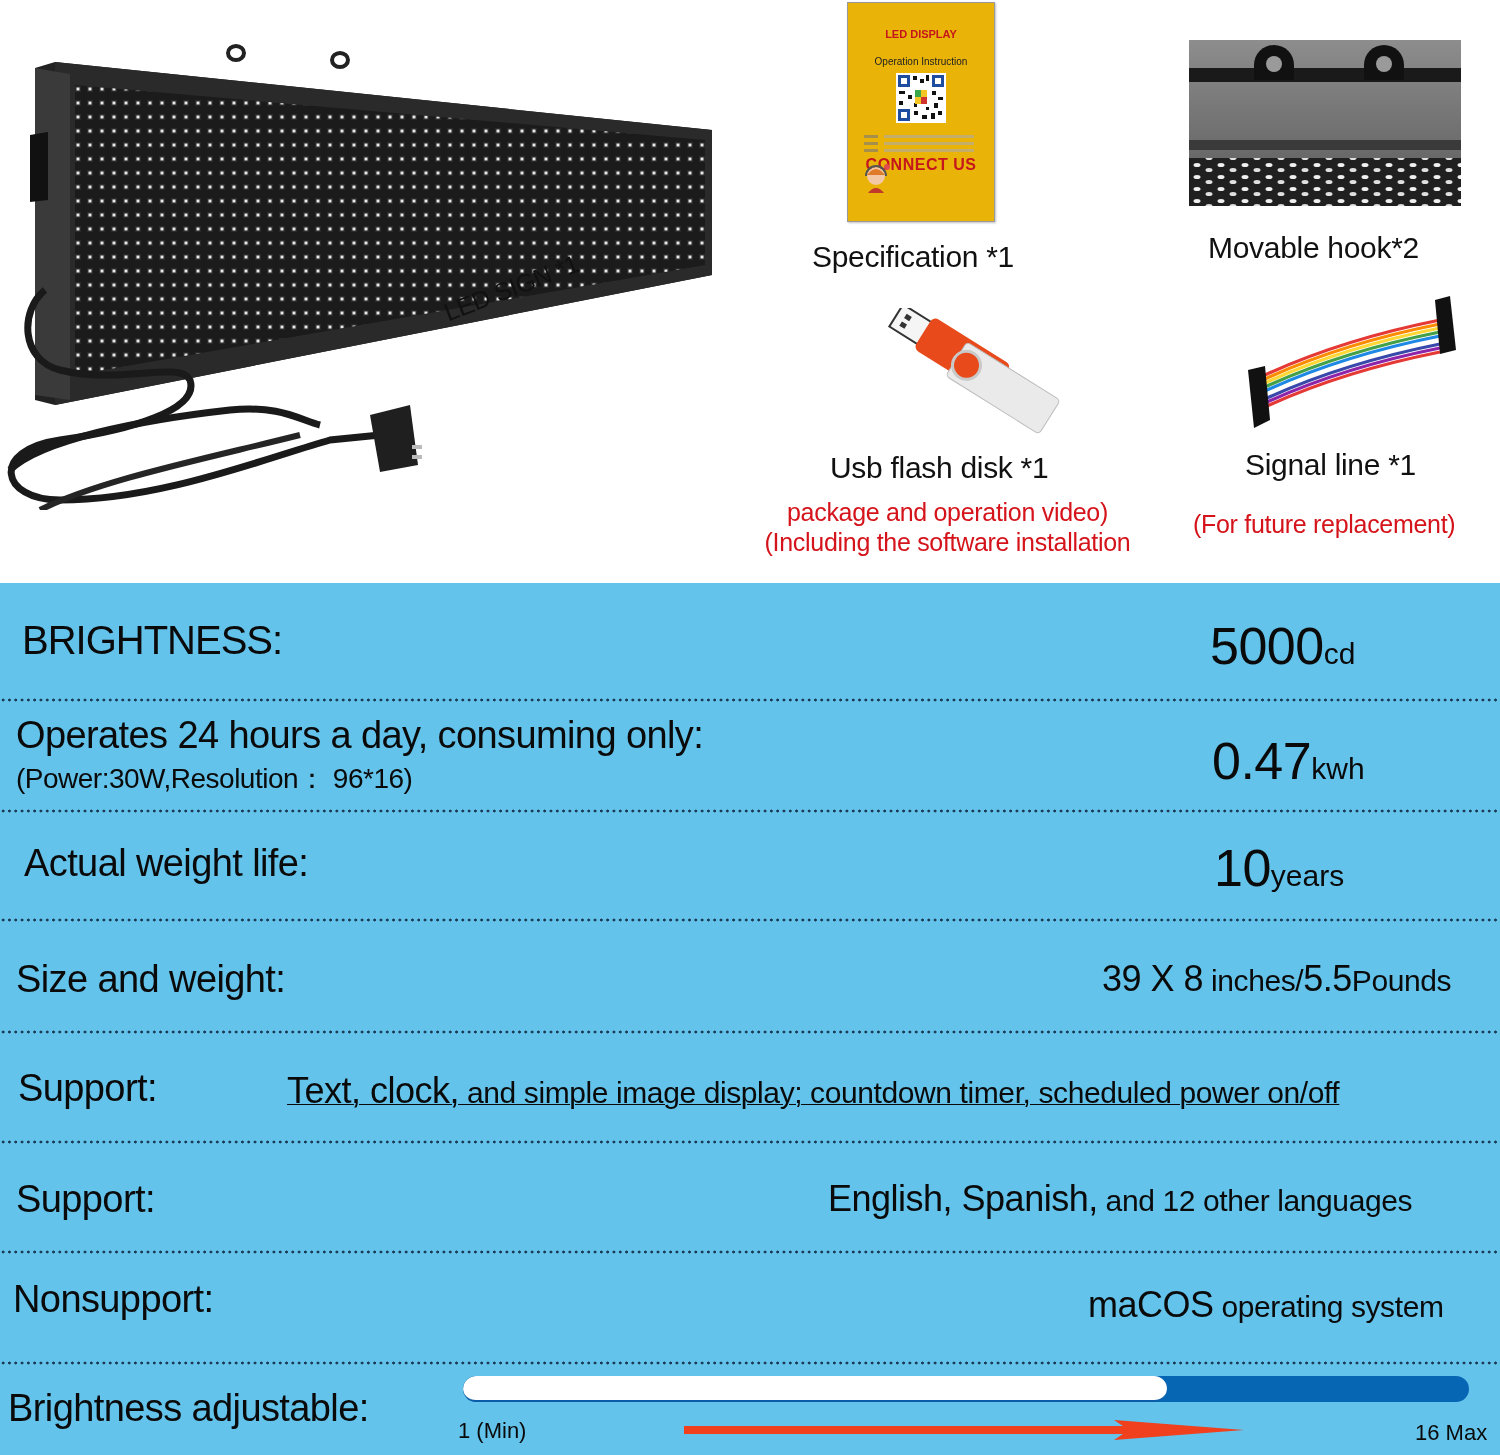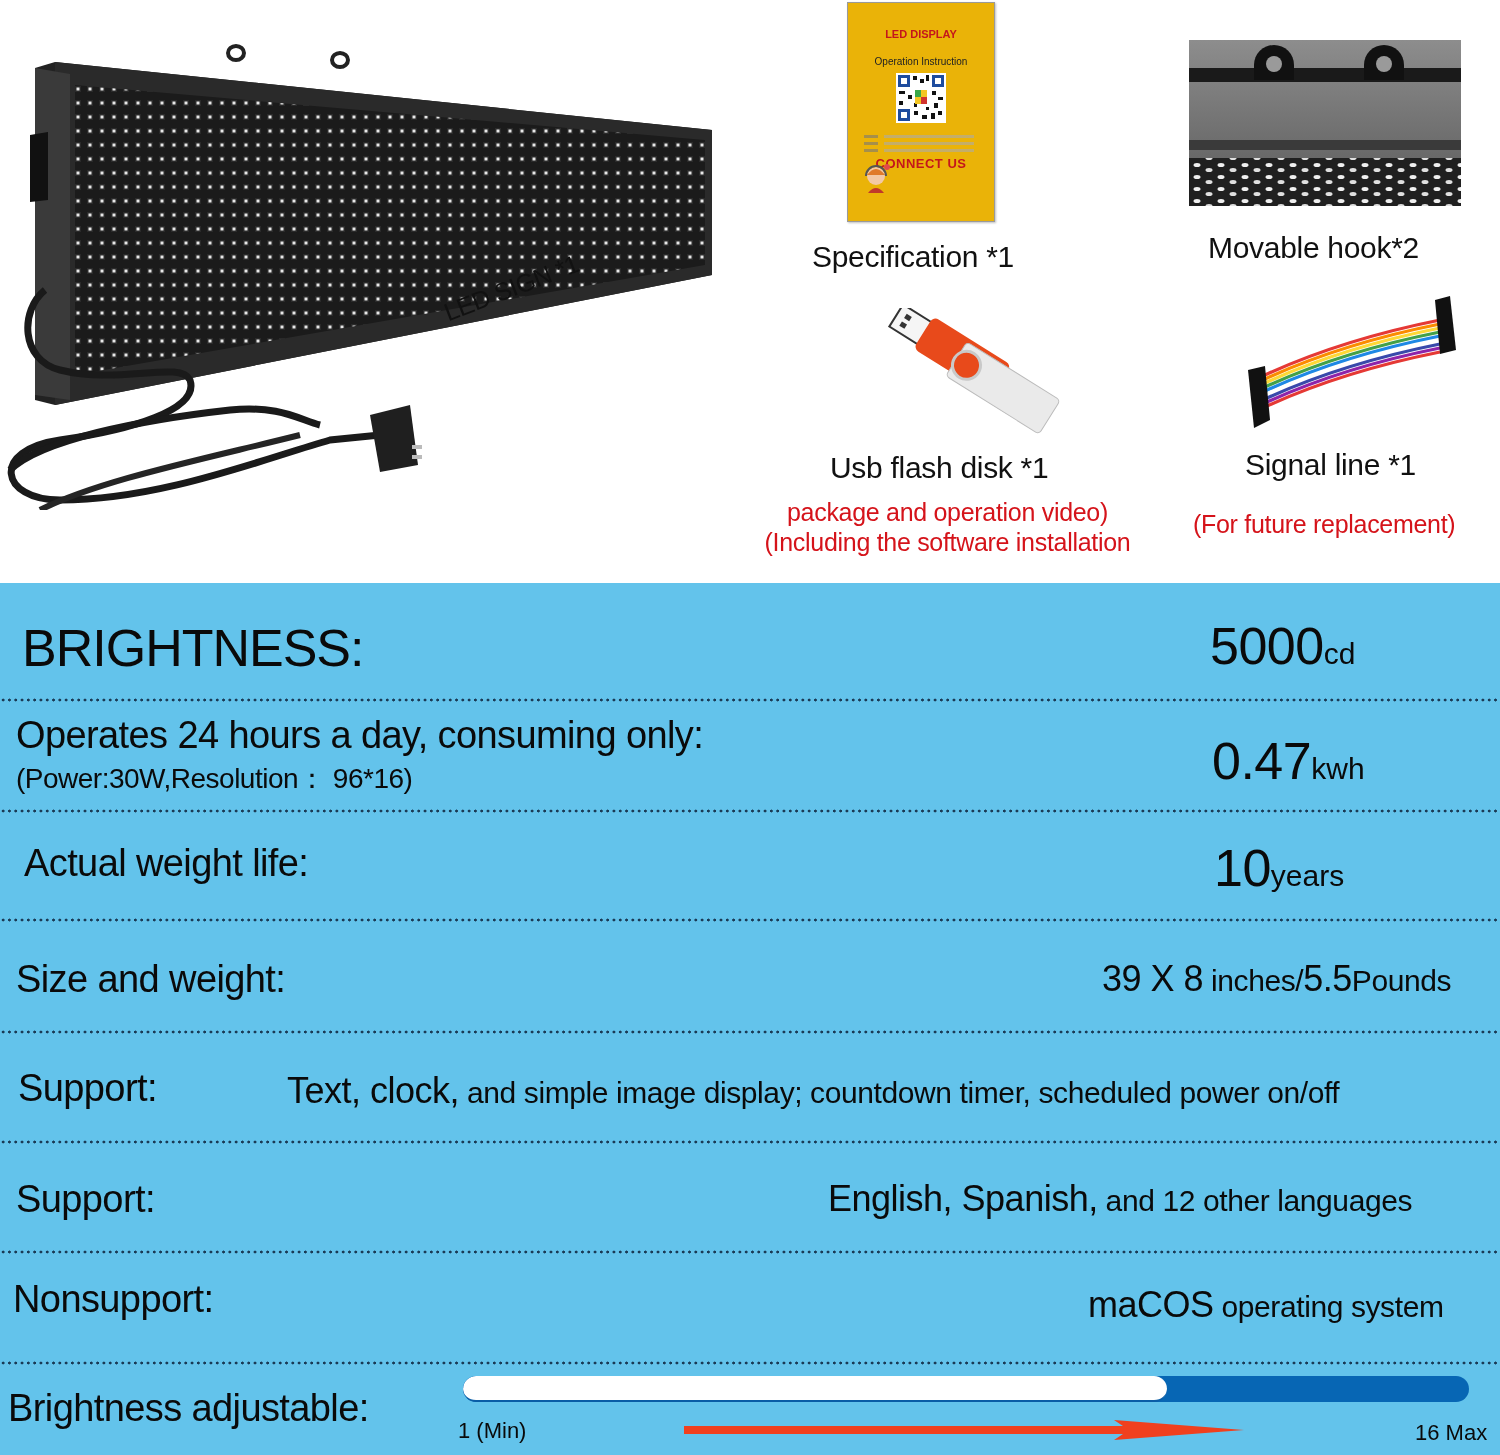--- a/index.html
+++ b/index.html
@@ -23,21 +23,21 @@
   .booklet {
     position: absolute; left: 847px; top: 2px; width: 148px; height: 220px;
     background: #eab308; border: 1px solid #9a9a9a; box-shadow: 1px 1px 2px rgba(0,0,0,0.25);
     text-align: center;
   }
   .booklet .b-title { margin-top: 25px; font-size: 11px; font-weight: bold; color: #c4161c; }
   .booklet .b-sub { margin-top: 16px; font-size: 10px; color: #222; }
   .booklet .qr { width: 50px; height: 50px; margin: 6px auto 0; }
   .booklet .b-lines { margin: 8px 0 0 16px; text-align: left; }
   .booklet .b-lines div { height: 3px; width: 110px; margin-bottom: 4px; background: linear-gradient(90deg,#777 0 14px, transparent 14px 20px, #aaa 20px 100%); opacity: .6; }
-  .booklet .b-connect { margin-top: 4px; font-size: 13px; font-weight: bold; color: #c4161c; letter-spacing: .5px; }
+  .booklet .b-connect { margin-top: 4px; font-size: 16px; font-weight: bold; color: #c4161c; letter-spacing: .5px; }
   .booklet .avatar { position: absolute; left: 14px; top: 160px; width: 30px; height: 30px; }
 
   .caption { position: absolute; font-size: 30px; color: #111; white-space: nowrap; letter-spacing: -0.3px; }
   .caption-red { position: absolute; font-size: 25px; color: #d5131a; white-space: nowrap; text-align: center; line-height: 30px; letter-spacing: -0.3px; }
 
   
   .hook-photo { position: absolute; left: 1189px; top: 40px; width: 272px; height: 166px; }
 
   
   .usb { position: absolute; left: 868px; top: 308px; width: 200px; height: 140px; }
@@ -45,21 +45,21 @@
   .signal { position: absolute; left: 1240px; top: 290px; width: 220px; height: 140px; }
 
   
   .spec { position: absolute; left: 0; top: 583px; width: 1500px; height: 872px; background: #63c3eb; }
   .sep {
     position: absolute; left: 0; width: 1500px; height: 4px;
     background-image: radial-gradient(circle, #1a3a55 1.4px, transparent 1.6px);
     background-size: 6.3px 4px; background-repeat: repeat-x;
   }
   .lbl { position: absolute; font-size: 38px; color: #0a0a0a; white-space: nowrap; letter-spacing: -0.6px; }
-  .lbl.big { font-size: 52px; letter-spacing: -1px; }
+  .lbl.big { font-size: 40px; letter-spacing: -1px; }
   .lbl.small { font-size: 28px; letter-spacing: -0.5px; }
   .val { position: absolute; white-space: nowrap; color: #0a0a0a; }
   .num { font-size: 52px; letter-spacing: -0.5px; }
   .unit { font-size: 30px; }
   .mid { font-size: 36px; letter-spacing: -0.5px; }
   .midsmall { font-size: 30px; letter-spacing: -0.4px; }
 
   
   .slider-track {
     position: absolute; left: 463px; top: 1376px; width: 1006px; height: 26px;
@@ -243,21 +243,21 @@
 </div>
 <div class="sep" style="top:918px;"></div>
 
 <div class="lbl" style="left:16px; top:958px;">Size and weight:</div>
 <div class="val" style="left:1102px; top:958px;">
   <span class="mid">39 X 8</span><span class="midsmall"> inches/</span><span class="mid">5.5</span><span class="midsmall">Pounds</span>
 </div>
 <div class="sep" style="top:1030px;"></div>
 
 <div class="lbl" style="left:18px; top:1067px;">Support:</div>
-<div class="val" style="left:287px; top:1070px;">
+<div class="val" style="left:287px; top:1070px;text-decoration:underline;">
   <span class="mid">Text, clock,</span><span class="midsmall"> and simple image display; countdown timer, scheduled power on/off</span>
 </div>
 <div class="sep" style="top:1140px;"></div>
 
 <div class="lbl" style="left:16px; top:1178px;">Support:</div>
 <div class="val" style="left:828px; top:1178px;">
   <span class="mid">English, Spanish,</span><span class="midsmall"> and 12 other languages</span>
 </div>
 <div class="sep" style="top:1250px;"></div>
 

